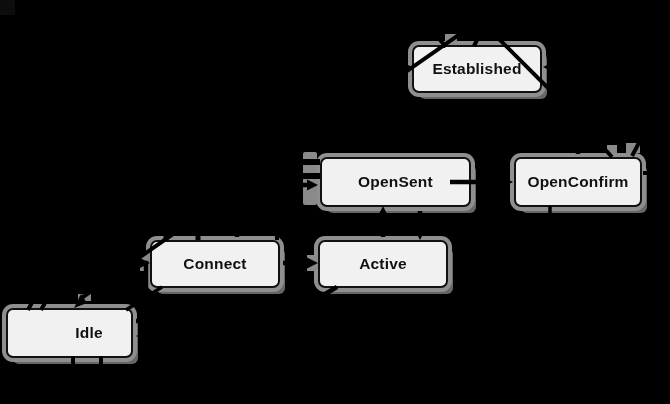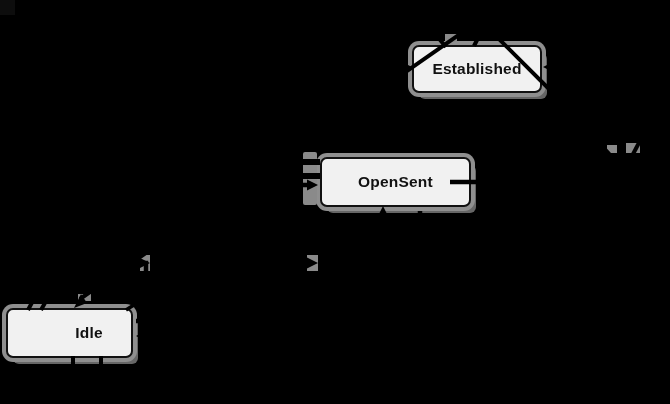--- a/index.html
+++ b/index.html
@@ -32,20 +32,29 @@
 </head>
 <body>
 
 <div id="canvas">
 
   <div class="node" id="established">
     <span class="lbl">Established</span>
   </div>
   <div class="node" id="opensent">
     <span class="lbl">OpenSent</span>
+  </div>
+  <div class="node" id="openconfirm">
+    <span class="lbl">OpenConfirm</span>
+  </div>
+  <div class="node" id="connect">
+    <span class="lbl">Connect</span>
+  </div>
+  <div class="node" id="active">
+    <span class="lbl">Active</span>
   </div>
   <div class="node" id="idle">
     <span class="lbl">Idle</span>
   </div>
 
   <svg id="arrow-layer" class="layer" width="670" height="404" viewBox="0 0 670 404">
 
     <rect x="0" y="0" width="15" height="15" fill="#0d0d0d"></rect>
 
     <rect class="fuzz" x="303" y="152" width="14" height="53" rx="2"></rect>

